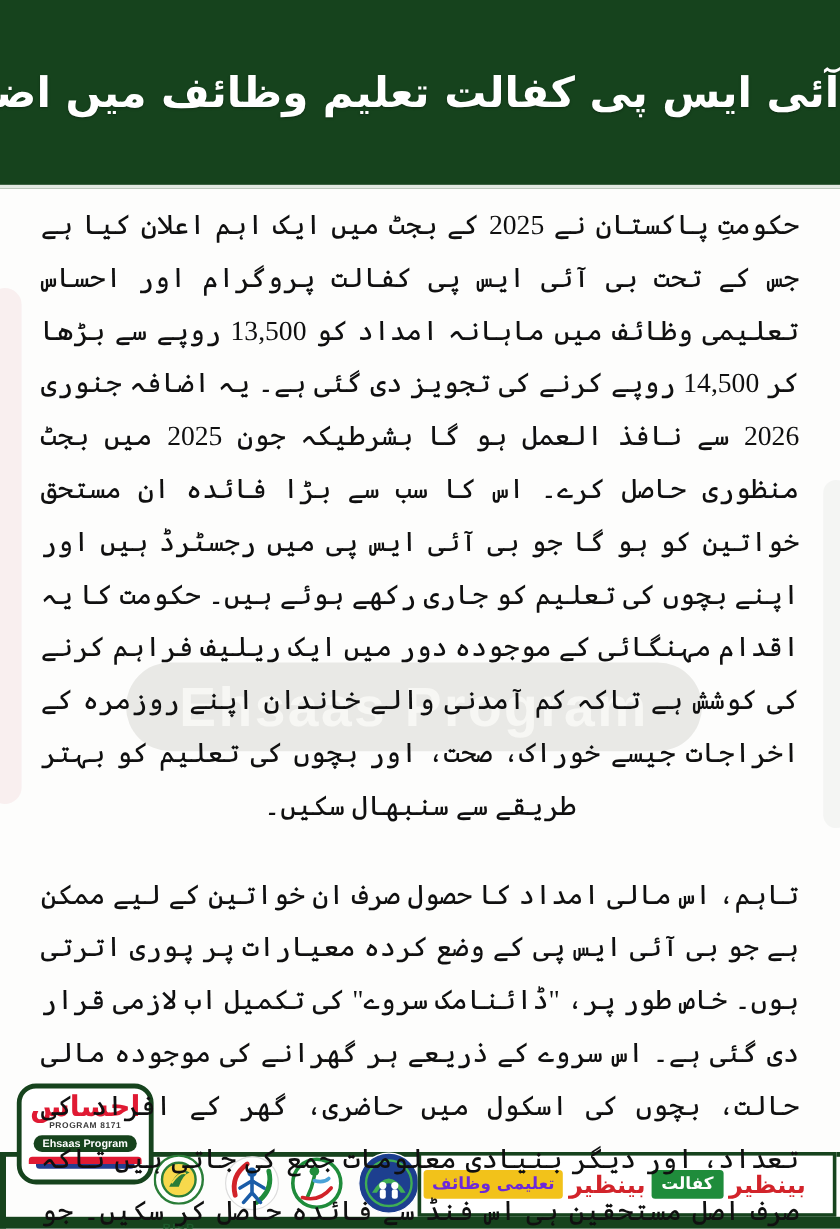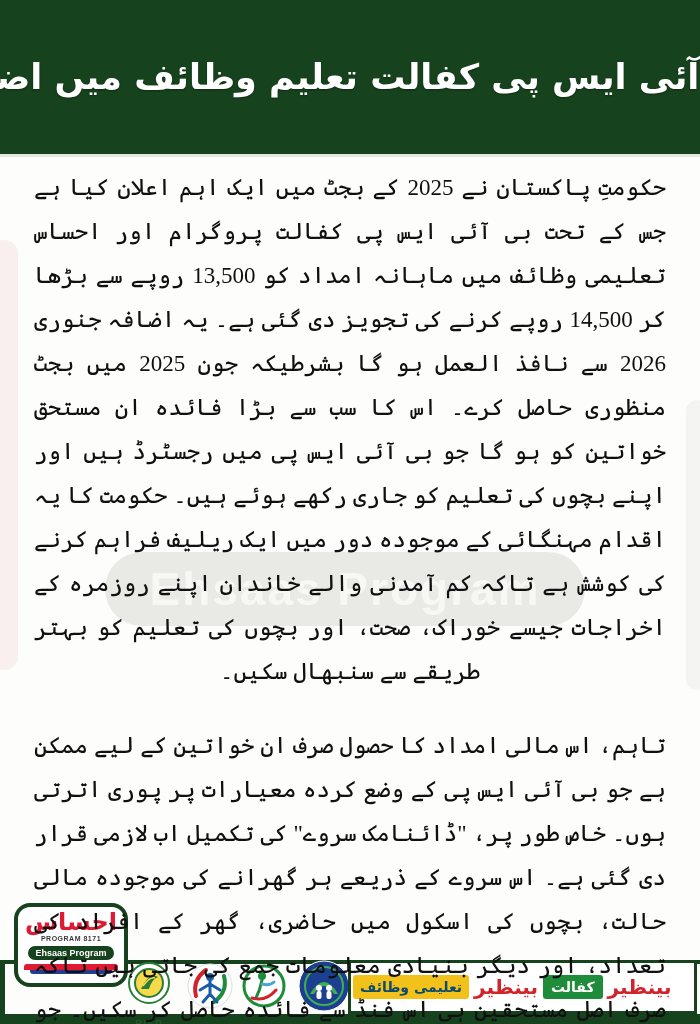--- a/index.html
+++ b/index.html
@@ -82,21 +82,21 @@
   .footer-right-box{
     position:absolute;left:348px;top:960px;width:349px;height:54px;
     border:3px solid var(--footer-green,#16431d);background:#fff;box-sizing:border-box;
     display:flex;align-items:center;gap:5px;padding:0 5px 0 2px;z-index:1;
   }
   .roshan-group{display:flex;align-items:center;gap:2px;margin-top:-8px;}
   .roshan-text{font-family:"Liberation Sans",sans-serif;font-weight:bold;color:#141414;line-height:13px;margin-top:10px;}
   .roshan-text .l1{font-size:14px;letter-spacing:.5px;}
   .roshan-text .l2{font-size:11px;letter-spacing:.3px;}
   .badge{direction:rtl;font-weight:bold;white-space:nowrap;display:inline-block;}
-  .badge-yellow{background:var(--wazaif-yellow,#f2c21a);color:#0c4a6e;font-size:14px;padding:4px 7px;border-radius:3px;}
+  .badge-yellow{background:var(--wazaif-yellow,#f2c21a);color:#6d28d9;font-size:14px;padding:4px 7px;border-radius:3px;}
   .badge-green{background:var(--kafalat-green,#1f8c3b);color:#ffffff;font-size:14px;padding:4px 8px;border-radius:3px;text-align:center;}
   .benazir-text{direction:rtl;color:var(--benazir-red,#d2232a);font-size:20px;font-weight:bold;white-space:nowrap;}
 </style>
 </head>
 <body>
 
 <div class="page">
 
   <header class="header">
     <div class="header-title">بی آئی ایس پی کفالت تعلیم وظائف میں اضافہ</div>

